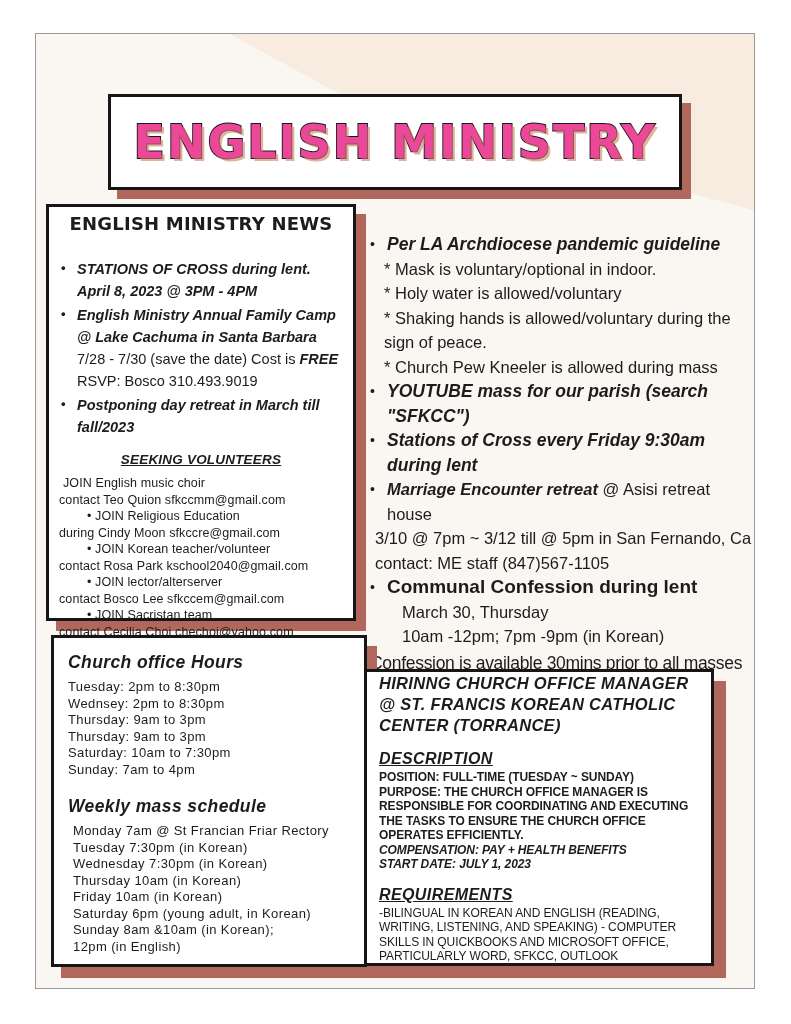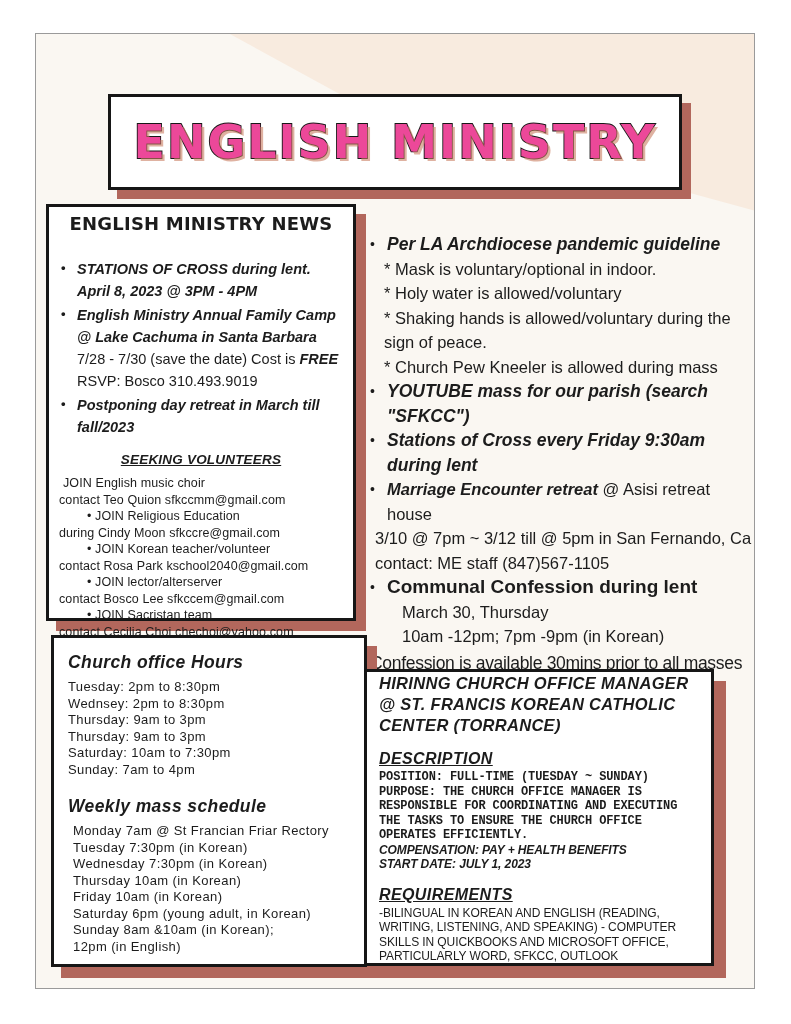--- a/index.html
+++ b/index.html
@@ -83,21 +83,21 @@
     position:absolute;left:328px;top:635px;width:350px;height:297px;
     box-sizing:border-box;background:#fff;border:3px solid #161616;
     box-shadow:12px 12px 0 0 #b2675c;padding:1px 12px;
   }
   .hiring-title{font-weight:bold;font-style:italic;font-size:16.5px;line-height:21px;letter-spacing:0.3px;}
   .section-h{
     font-weight:bold;font-style:italic;font-size:16px;text-decoration:underline;
     letter-spacing:0.4px;margin:14px 0 2px 0;
   }
   .hb-line{font-size:12px;line-height:14.5px;letter-spacing:-0.1px;}
-  .hb-bold{font-weight:bold;font-family:Liberation Mono, monospace;}
+  .hb-bold{font-weight:bold;}
   .hb-bold-it{font-weight:bold;font-style:italic;}
 </style>
 </head>
 <body>
 
 <div class="sheet">
   <div class="peach"></div>
 
   <div class="header-box">
     <div class="main-title">ENGLISH MINISTRY</div>

